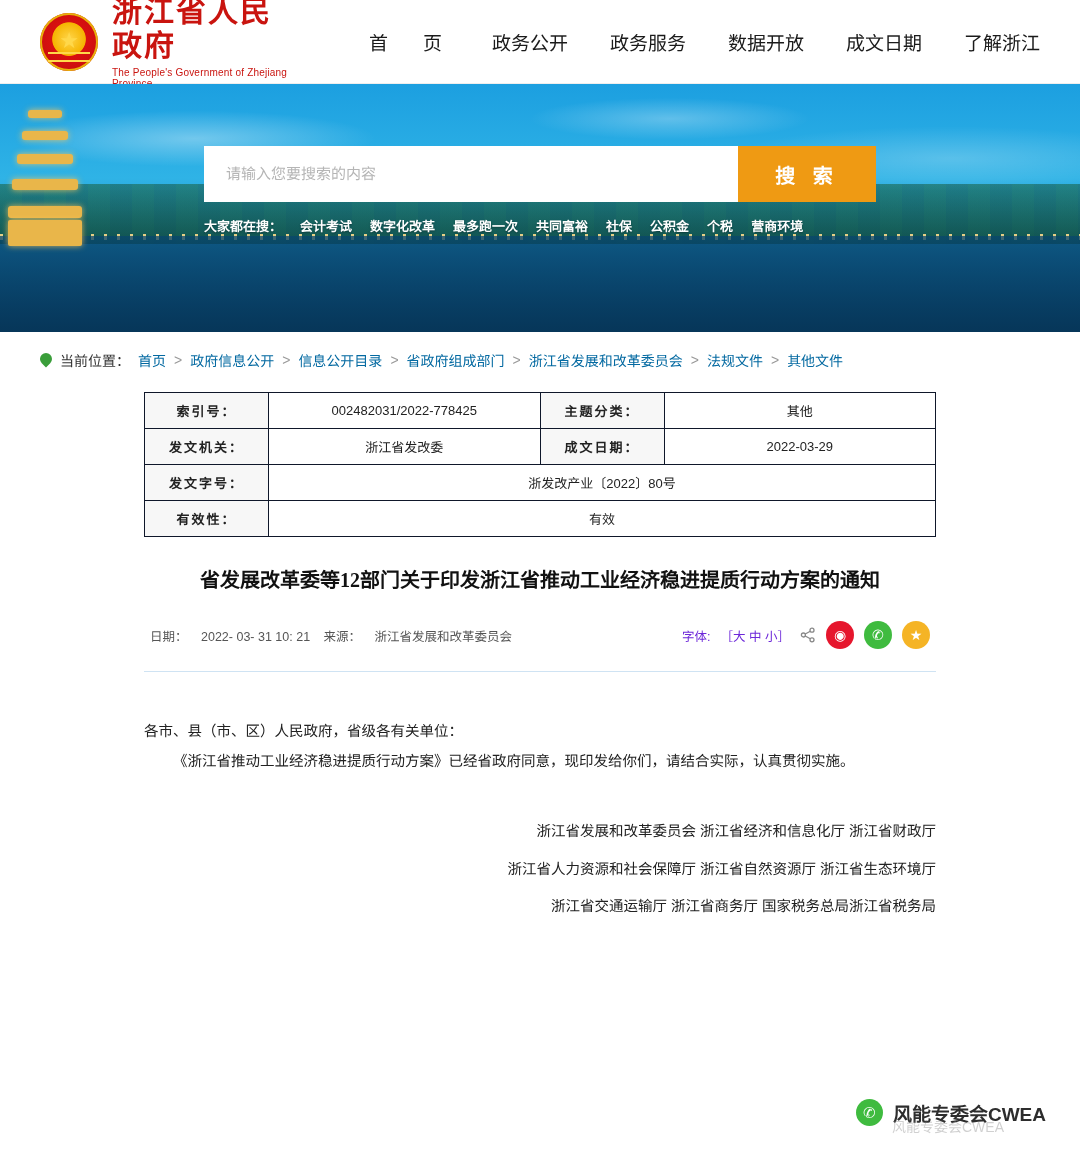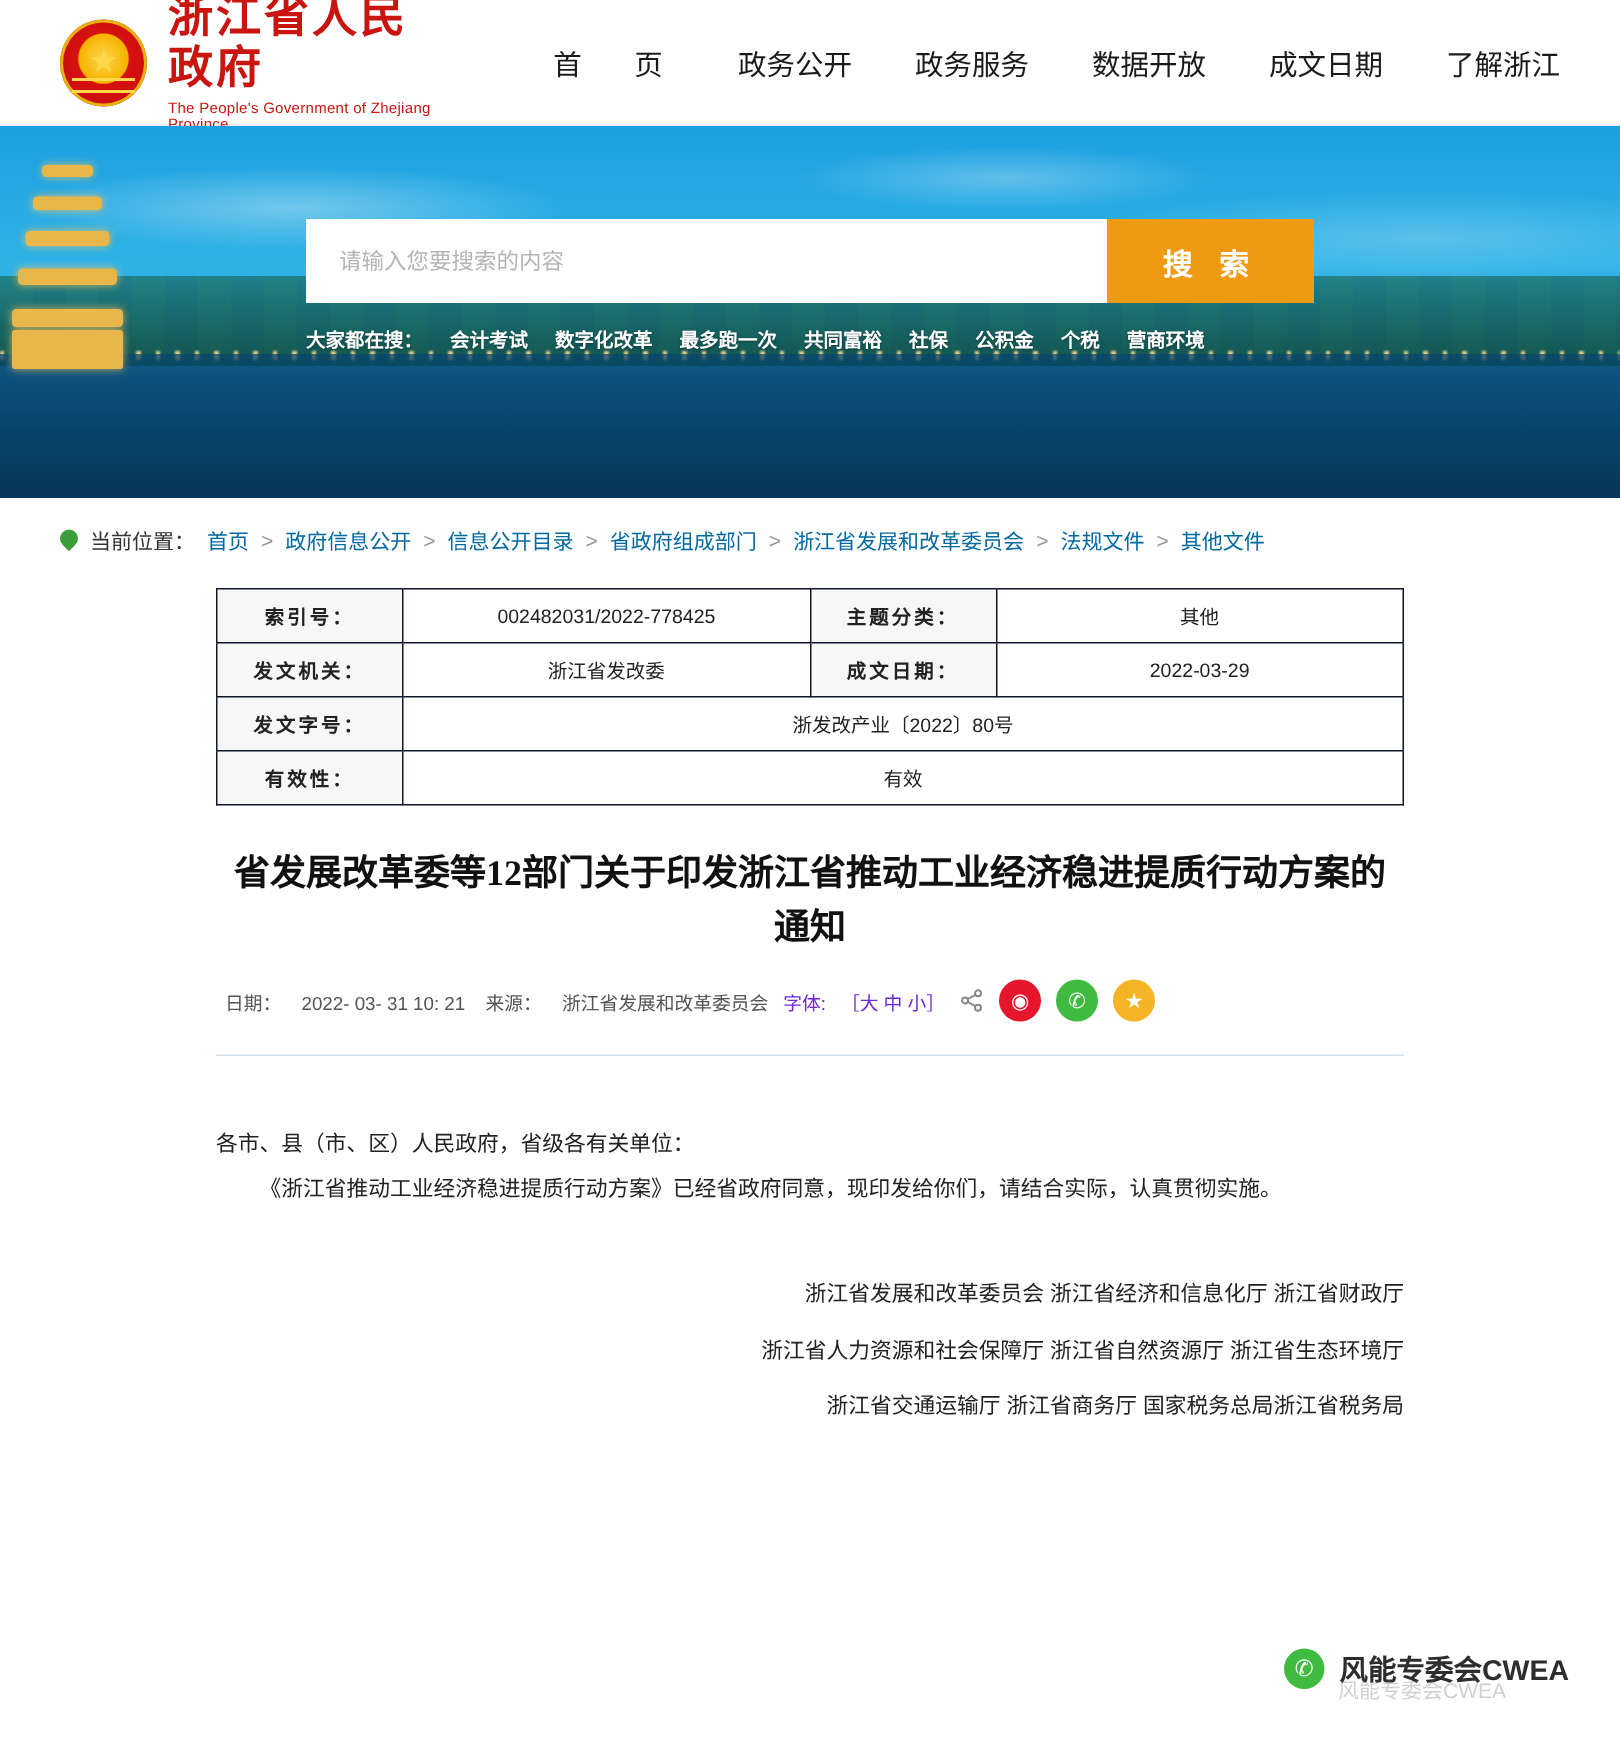--- a/index.html
+++ b/index.html
@@ -128,21 +128,21 @@
   }
   .search-row { display: flex; height: 56px; }
   .search-input {
     flex: 1;
     border: none;
     outline: none;
     background: #fff;
     font-size: 15px;
     color: #333;
     padding: 0 22px;
-    font-family: Liberation Sans, sans-serif;
+    font-family: Liberation Serif, serif;
   }
   .search-input::placeholder { color: #b5b5b5; }
   .search-btn {
     width: 138px;
     border: none;
     background: #ef9a13;
     color: #fff;
     font-size: 20px;
     font-weight: bold;
     letter-spacing: 6px;
@@ -204,30 +204,31 @@
     background: #f7f7f7;
     font-weight: bold;
     letter-spacing: 2px;
     width: 124px;
   }
   table.meta td.v { background: #fff; }
 
   .doc-title {
     margin: 28px 8px 0;
     font-family: "Liberation Serif", "DejaVu Serif", serif;
-    font-size: 24px;
+    font-size: 20px;
     font-weight: bold;
     line-height: 1.5;
     text-align: center;
     color: #111;
   }
   .doc-subbar {
-    margin-top: 16px;
+    margin-top: 26px;
     display: flex;
     align-items: center;
+    justify-content: space-between;
     font-size: 12.5px;
     color: #555;
     padding: 0 6px;
   }
   .doc-subbar .left span { margin-right: 10px; }
   .doc-subbar .right { display: flex; align-items: center; gap: 10px; }
   .fontsize { color: #6d28d9; }
   .share-icon {
     width: 16px; height: 16px; display: inline-block; position: relative;
     color: #888;

